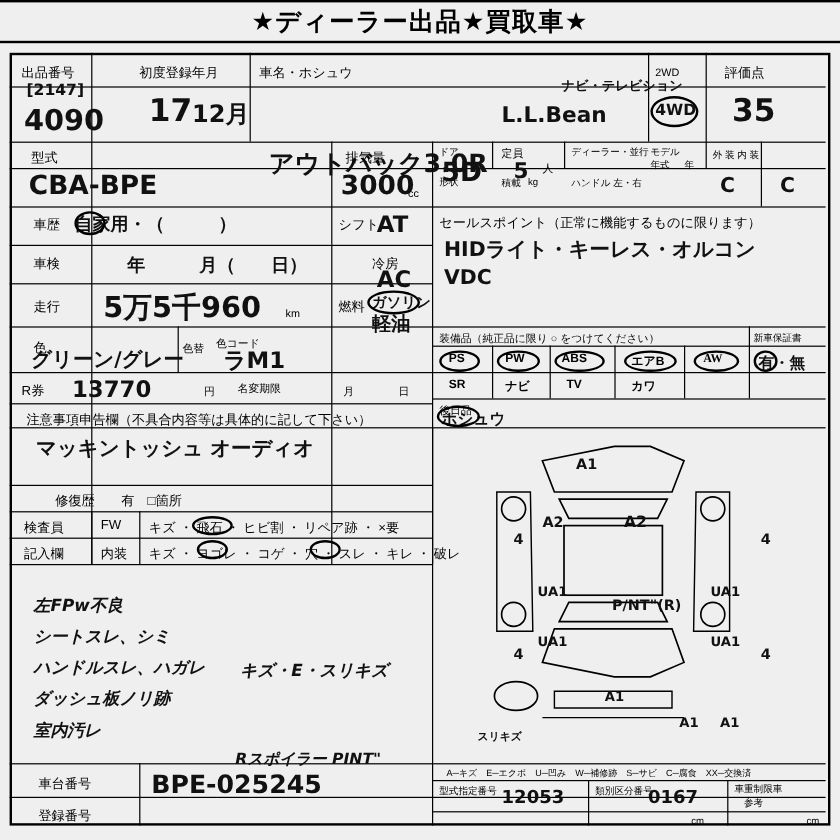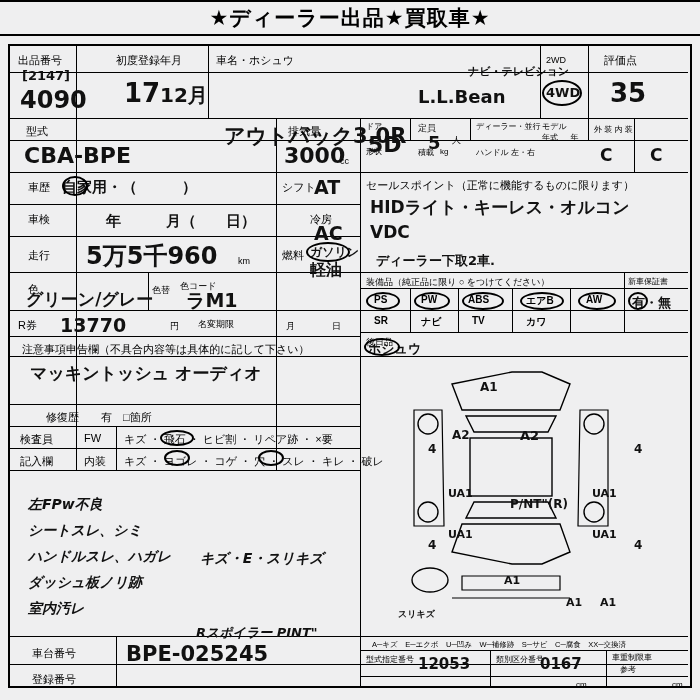--- a/index.html
+++ b/index.html
@@ -140,21 +140,20 @@
   <div class="lbl" style="left:282px;top:212px;margin-left:28px;">冷房</div>
   <div class="hw" style="left:314px;top:222px;font-size:19px;">AC</div>
   <div class="lbl" style="left:282px;top:248px;">燃料</div>
   <div class="hw" style="left:310px;top:244px;font-size:12px;">ガソリン</div>
   <div class="ell" style="left:306px;top:242px;width:44px;height:20px;"></div>
   <div class="hw" style="left:310px;top:260px;font-size:16px;">軽油</div>
 
   <div class="lbl" style="left:366px;top:178px;">セールスポイント（正常に機能するものに限ります）</div>
   <div class="hw" style="left:370px;top:196px;font-size:17px;">HIDライト・キーレス・オルコン</div>
   <div class="hw" style="left:370px;top:222px;font-size:17px;">VDC</div>
-  <div class="hw" style="left:376px;top:252px;font-size:13px;">ディーラー下取2車.</div>
 
   <div class="hline" style="left:360px;top:272px;width:328px;"></div>
   <div class="hline" style="left:360px;top:288px;width:328px;"></div>
   <div class="hline" style="left:360px;top:310px;width:328px;"></div>
   <div class="hline" style="left:360px;top:332px;width:328px;"></div>
   <div class="hline" style="left:360px;top:356px;width:328px;"></div>
   <div class="vline" style="left:624px;top:272px;height:60px;"></div>
 
   <div class="lbl sm" style="left:366px;top:276px;">装備品（純正品に限り ○ をつけてください）</div>
   <div class="lbl xs" style="left:628px;top:276px;">新車保証書</div>
@@ -163,21 +162,21 @@
 
   <div class="ell" style="left:366px;top:292px;width:34px;height:18px;"></div>
   <div class="cell-t" style="left:374px;top:294px;font-weight:700;">PS</div>
   <div class="ell" style="left:414px;top:292px;width:36px;height:18px;"></div>
   <div class="cell-t" style="left:421px;top:294px;font-weight:700;">PW</div>
   <div class="ell" style="left:462px;top:292px;width:42px;height:18px;"></div>
   <div class="cell-t" style="left:468px;top:294px;font-weight:700;">ABS</div>
   <div class="ell" style="left:520px;top:292px;width:44px;height:18px;"></div>
   <div class="cell-t" style="left:526px;top:294px;font-weight:700;">エアB</div>
   <div class="ell" style="left:578px;top:292px;width:38px;height:18px;"></div>
-  <div class="cell-t" style="left:586px;top:294px;font-weight:700;">AW</div>
+  <div class="cell-t" style="left:586px;top:294px;font-weight:700;font-family:Liberation Serif, serif;">AW</div>
 
   <div class="cell-t" style="left:374px;top:315px;font-weight:700;">SR</div>
   <div class="cell-t" style="left:421px;top:315px;font-weight:700;">ナビ</div>
   <div class="cell-t" style="left:472px;top:315px;font-weight:700;">TV</div>
   <div class="cell-t" style="left:526px;top:315px;font-weight:700;">カワ</div>
 
   <div class="vline" style="left:410px;top:288px;height:44px;"></div>
   <div class="vline" style="left:458px;top:288px;height:44px;"></div>
   <div class="vline" style="left:512px;top:288px;height:44px;"></div>
   <div class="vline" style="left:570px;top:288px;height:44px;"></div>

